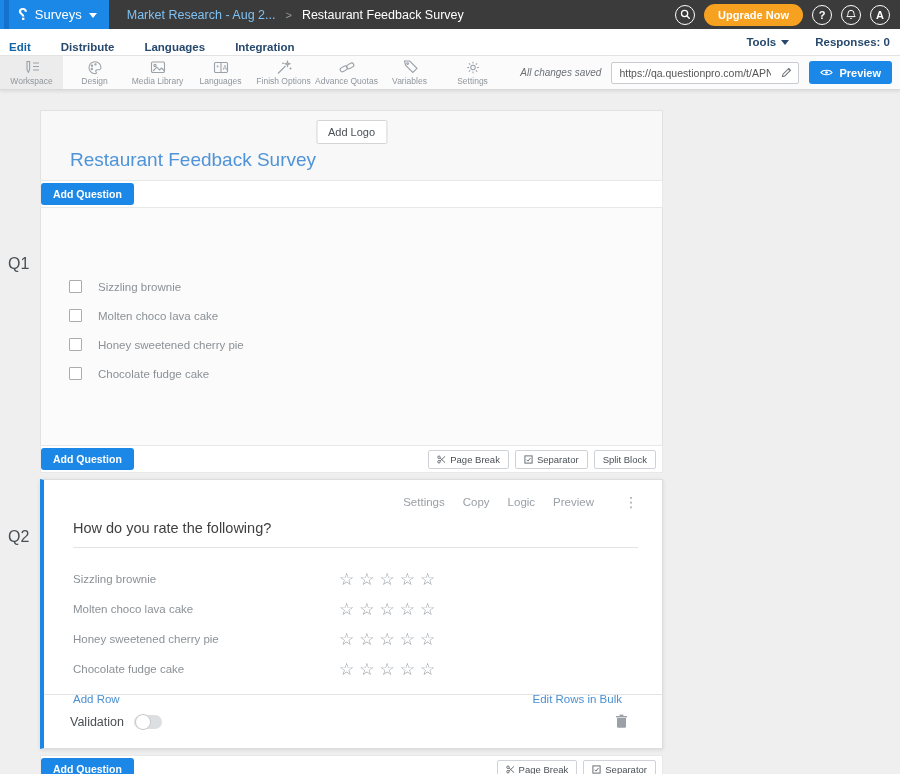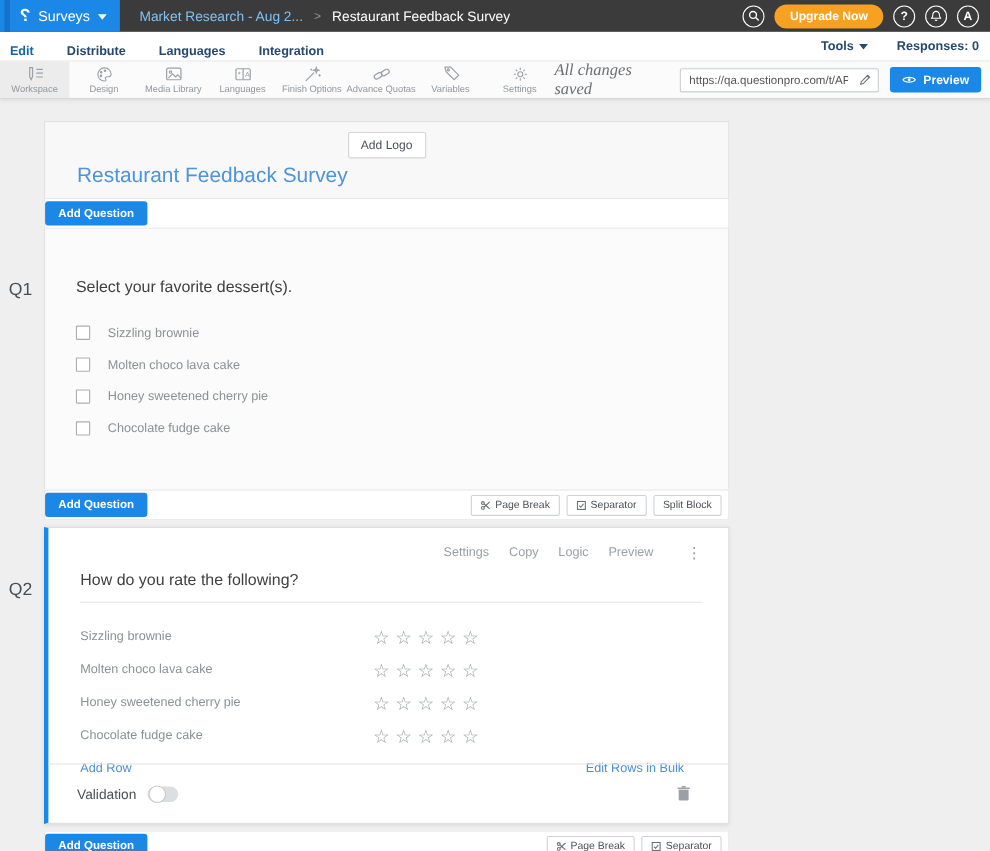--- a/index.html
+++ b/index.html
@@ -31,21 +31,21 @@
   .caret-navy { width:0; height:0; border-left:4px solid transparent; border-right:4px solid transparent; border-top:5px solid #27496d; }
 
   
   .toolbar { height:34px; background:#fbfbfb; display:flex; align-items:stretch; border-bottom:1px solid #d9d9d9; box-shadow:0 2px 3px rgba(0,0,0,.07); position:relative; z-index:2; }
   .tabs { display:flex; }
   .tab { width:63px; display:flex; flex-direction:column; align-items:center; justify-content:center; gap:1px; cursor:pointer; color:#9aa1a8; }
   .tab.active { background:#ececec; }
   .tab-label { font-size:8.5px; color:#8f979e; white-space:nowrap; }
   .tab svg { stroke:#9aa1a8; fill:none; stroke-width:1.1; }
   .toolbar-right { margin-left:auto; display:flex; align-items:center; gap:10px; padding-right:8px; }
-  .saved { font-size:15px; font-style:italic; color:#6b7075;font-family:Liberation Serif, serif; }
+  .saved { font-size:10px; font-style:italic; color:#6b7075; }
   .urlbox { width:188px; height:22px; background:#fff; border:1px solid #c9cdd1; border-radius:2px; display:flex; align-items:center; overflow:hidden; }
   .urlbox input { border:none; outline:none; flex:1; font-size:10.5px; color:#555; padding:0 4px 0 7px; font-family:"Liberation Sans",sans-serif; background:transparent; }
   .url-pencil { padding:0 6px; cursor:pointer; display:flex; }
   .preview-btn { background:#1b87e6; color:#fff; border:none; border-radius:3px; height:23px; padding:0 11px; font-size:11px; font-weight:bold; display:flex; align-items:center; gap:6px; cursor:pointer; }
 
   
   .canvas { padding:20px 0 0 40px; }
   .col { width:623px; position:relative; }
   .card { border:1px solid #e2e2e2; background:#fff; }
   .header-card { background:#f8f8f8; height:70px; position:relative; border-bottom:none; }
@@ -231,21 +231,20 @@
       <button class="add-logo">Add Logo</button>
       <div class="survey-title">Restaurant Feedback Survey</div>
     </div>
 
     <div class="aq-bar">
       <button class="add-q-btn">Add Question</button>
     </div>
 
     <div class="q1-block" style="position:relative;">
       <span class="q-label" style="top:47px;">Q1</span>
-      <div class="q-text">Select your favorite dessert(s).</div>
       <div class="opt-list">
         <div class="opt-row">
           <span class="checkbox"></span>
           <span class="opt-text">Sizzling brownie</span>
         </div>
         <div class="opt-row">
           <span class="checkbox"></span>
           <span class="opt-text">Molten choco lava cake</span>
         </div>
         <div class="opt-row">

